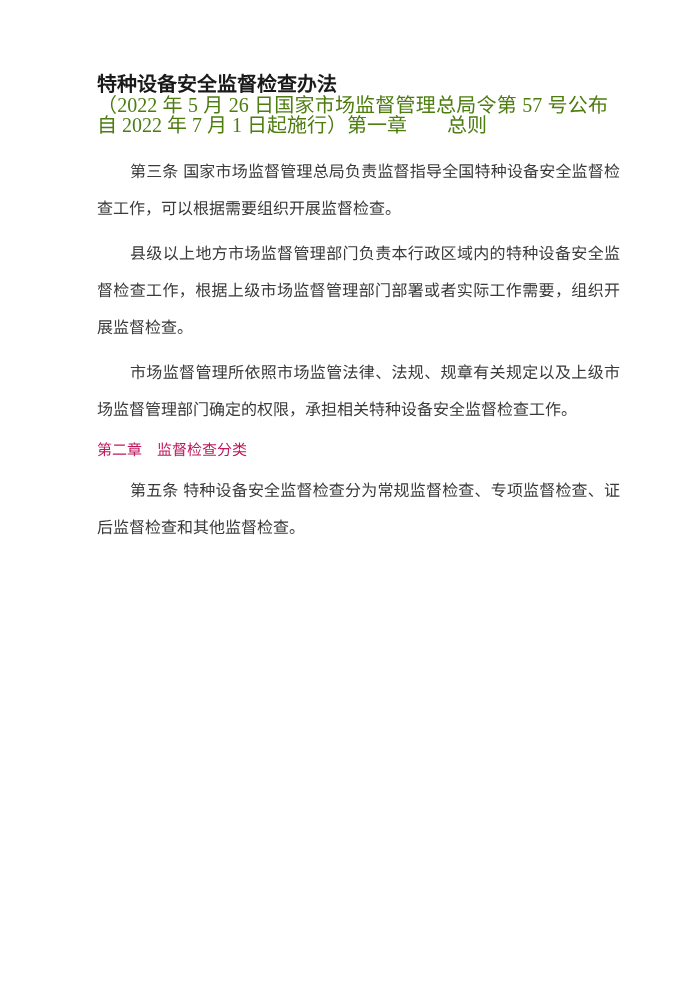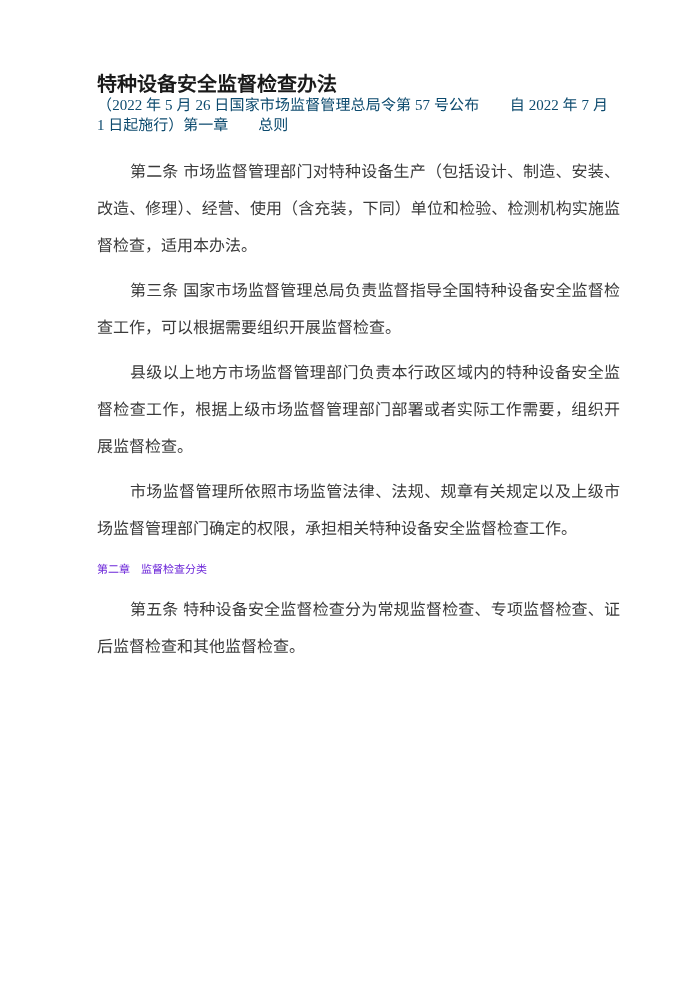--- a/index.html
+++ b/index.html
@@ -20,56 +20,55 @@
     margin: 0;
     font-family: "Liberation Serif", "DejaVu Serif", serif;
     font-size: 20px;
     font-weight: bold;
     color: #1a1a1a;
     line-height: 21px;
   }
   .doc-intro {
     margin: 0 12px 18px 0;
     font-family: "Liberation Serif", "DejaVu Serif", serif;
-    font-size: 15px;
+    font-size: 20px;
     font-weight: normal;
-    color: #0c4a6e;
+    color: #4d7c0f;
     line-height: 20px;
     text-align: justify;
   }
   .doc-body p {
     margin: 0 0 8px 0;
   }
   p.article {
     font-family: "Liberation Sans", "DejaVu Sans", sans-serif;
     font-size: 16px;
     color: #3a3a3a;
     line-height: 37px;
     text-indent: 33px;
     text-align: justify;
   }
   p.chapter {
     font-family: "Liberation Serif", "DejaVu Serif", serif;
-    font-size: 11px;
-    color: #6d28d9;
+    font-size: 15px;
+    color: #be185d;
     line-height: 28px;
     text-indent: 0;
     margin: 2px 0 8px 0;
     text-align: left;
   }
 </style>
 </head>
 <body>
 
 <div class="page">
   <h1 class="doc-title">特种设备安全监督检查办法</h1>
 
   <p class="doc-intro">（2022 年 5 月 26 日国家市场监督管理总局令第 57 号公布　　自 2022 年 7 月 1 日起施行）第一章　　总则</p>
 
   <div class="doc-body">
-    <p class="article">第二条 市场监督管理部门对特种设备生产（包括设计、制造、安装、改造、修理）、经营、使用（含充装，下同）单位和检验、检测机构实施监督检查，适用本办法。</p>
     <p class="article">第三条 国家市场监督管理总局负责监督指导全国特种设备安全监督检查工作，可以根据需要组织开展监督检查。</p>
     <p class="article">县级以上地方市场监督管理部门负责本行政区域内的特种设备安全监督检查工作，根据上级市场监督管理部门部署或者实际工作需要，组织开展监督检查。</p>
     <p class="article">市场监督管理所依照市场监管法律、法规、规章有关规定以及上级市场监督管理部门确定的权限，承担相关特种设备安全监督检查工作。</p>
     <p class="chapter">第二章　监督检查分类</p>
     <p class="article">第五条 特种设备安全监督检查分为常规监督检查、专项监督检查、证后监督检查和其他监督检查。</p>
   </div>
 </div>
 
 </body></html>

